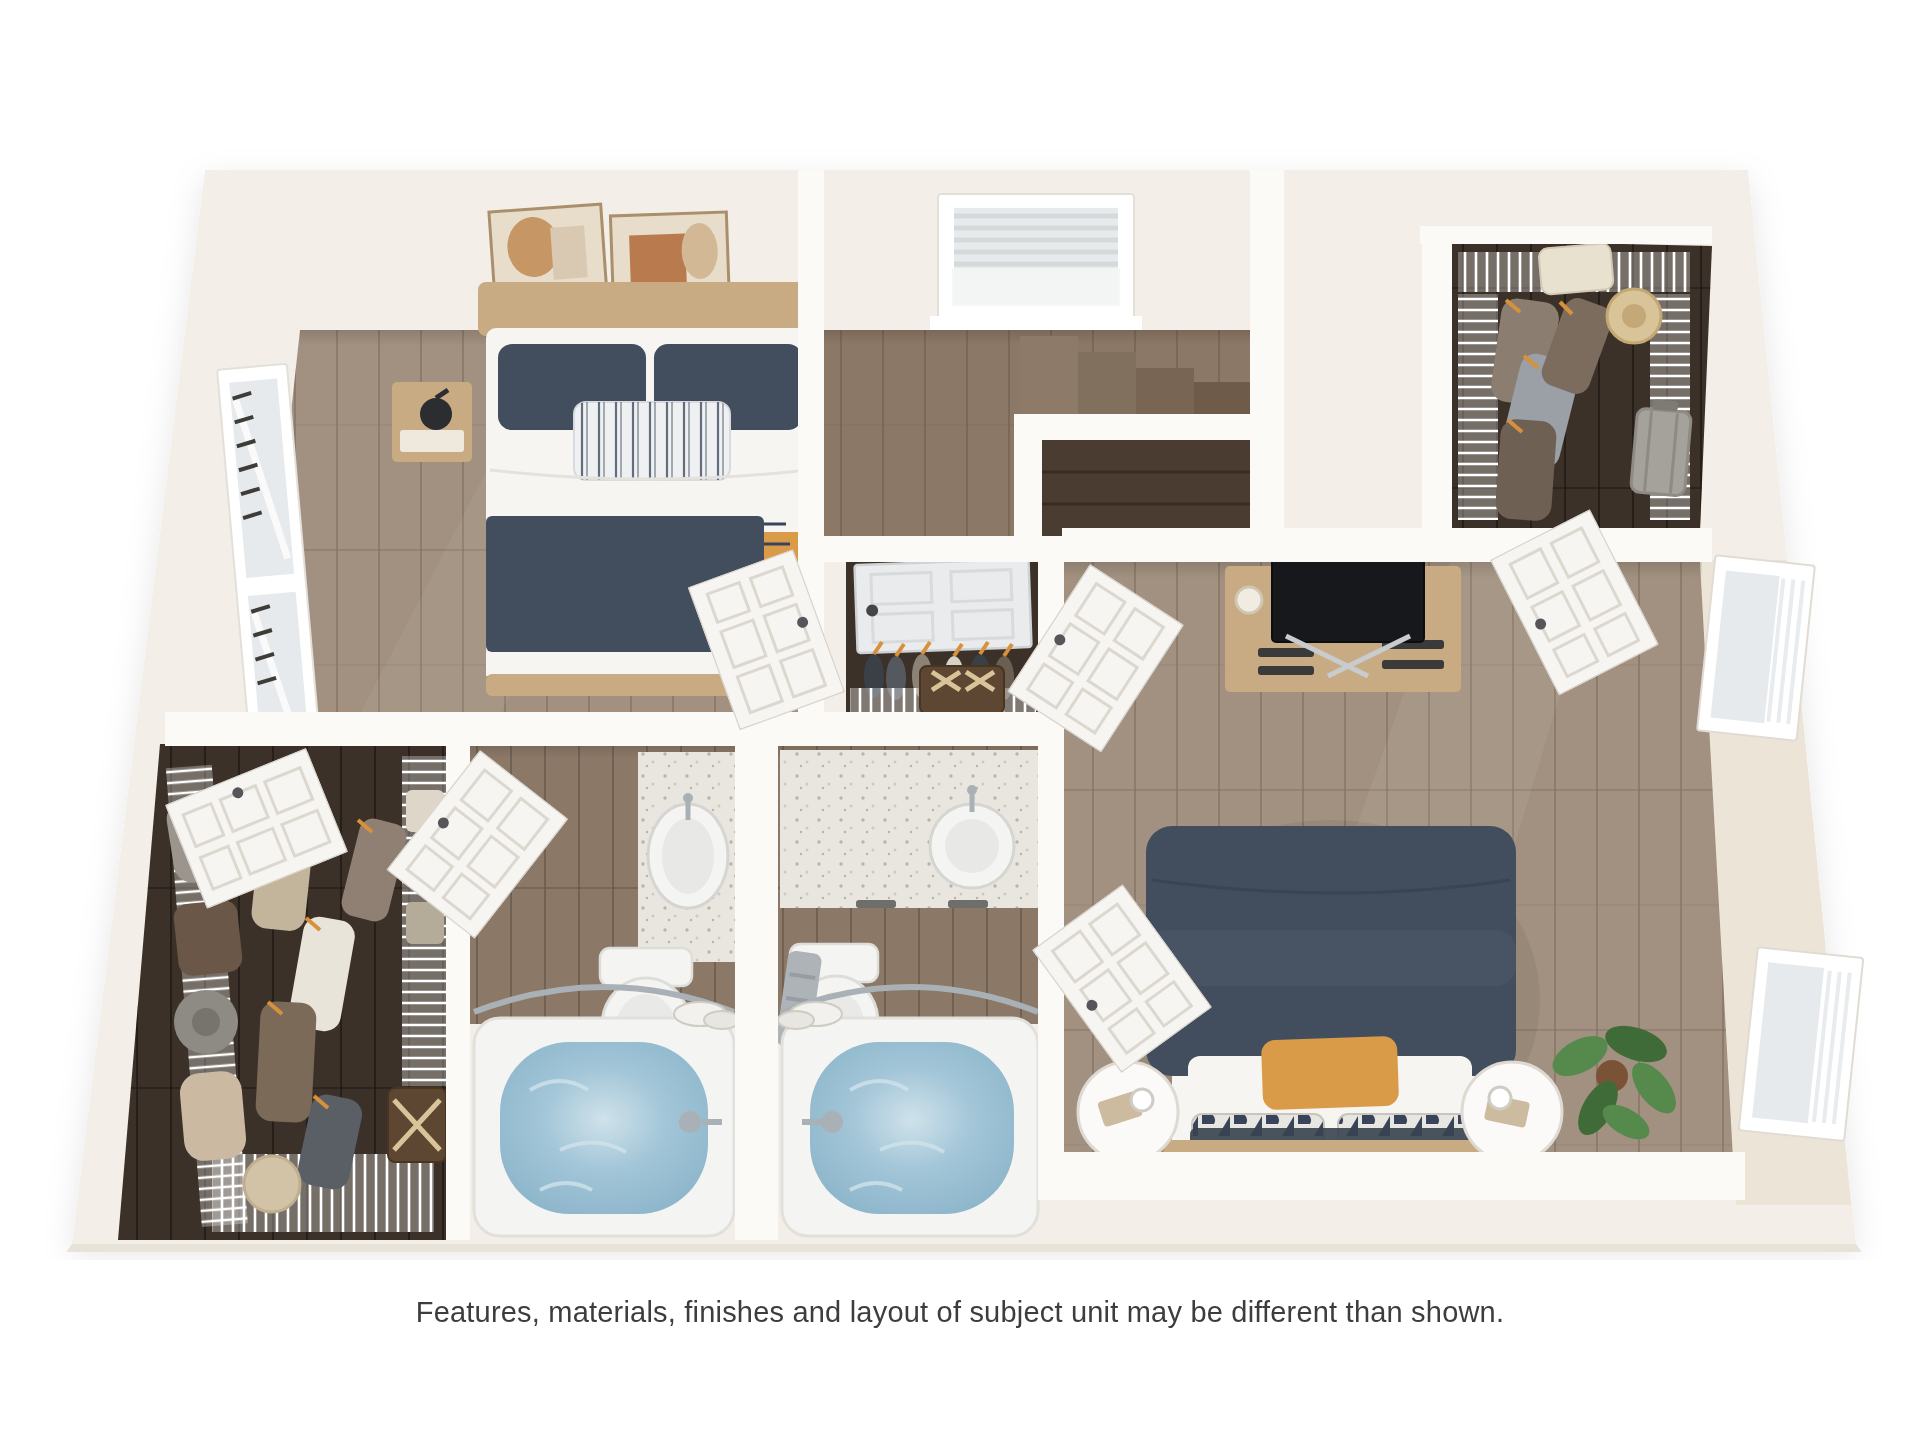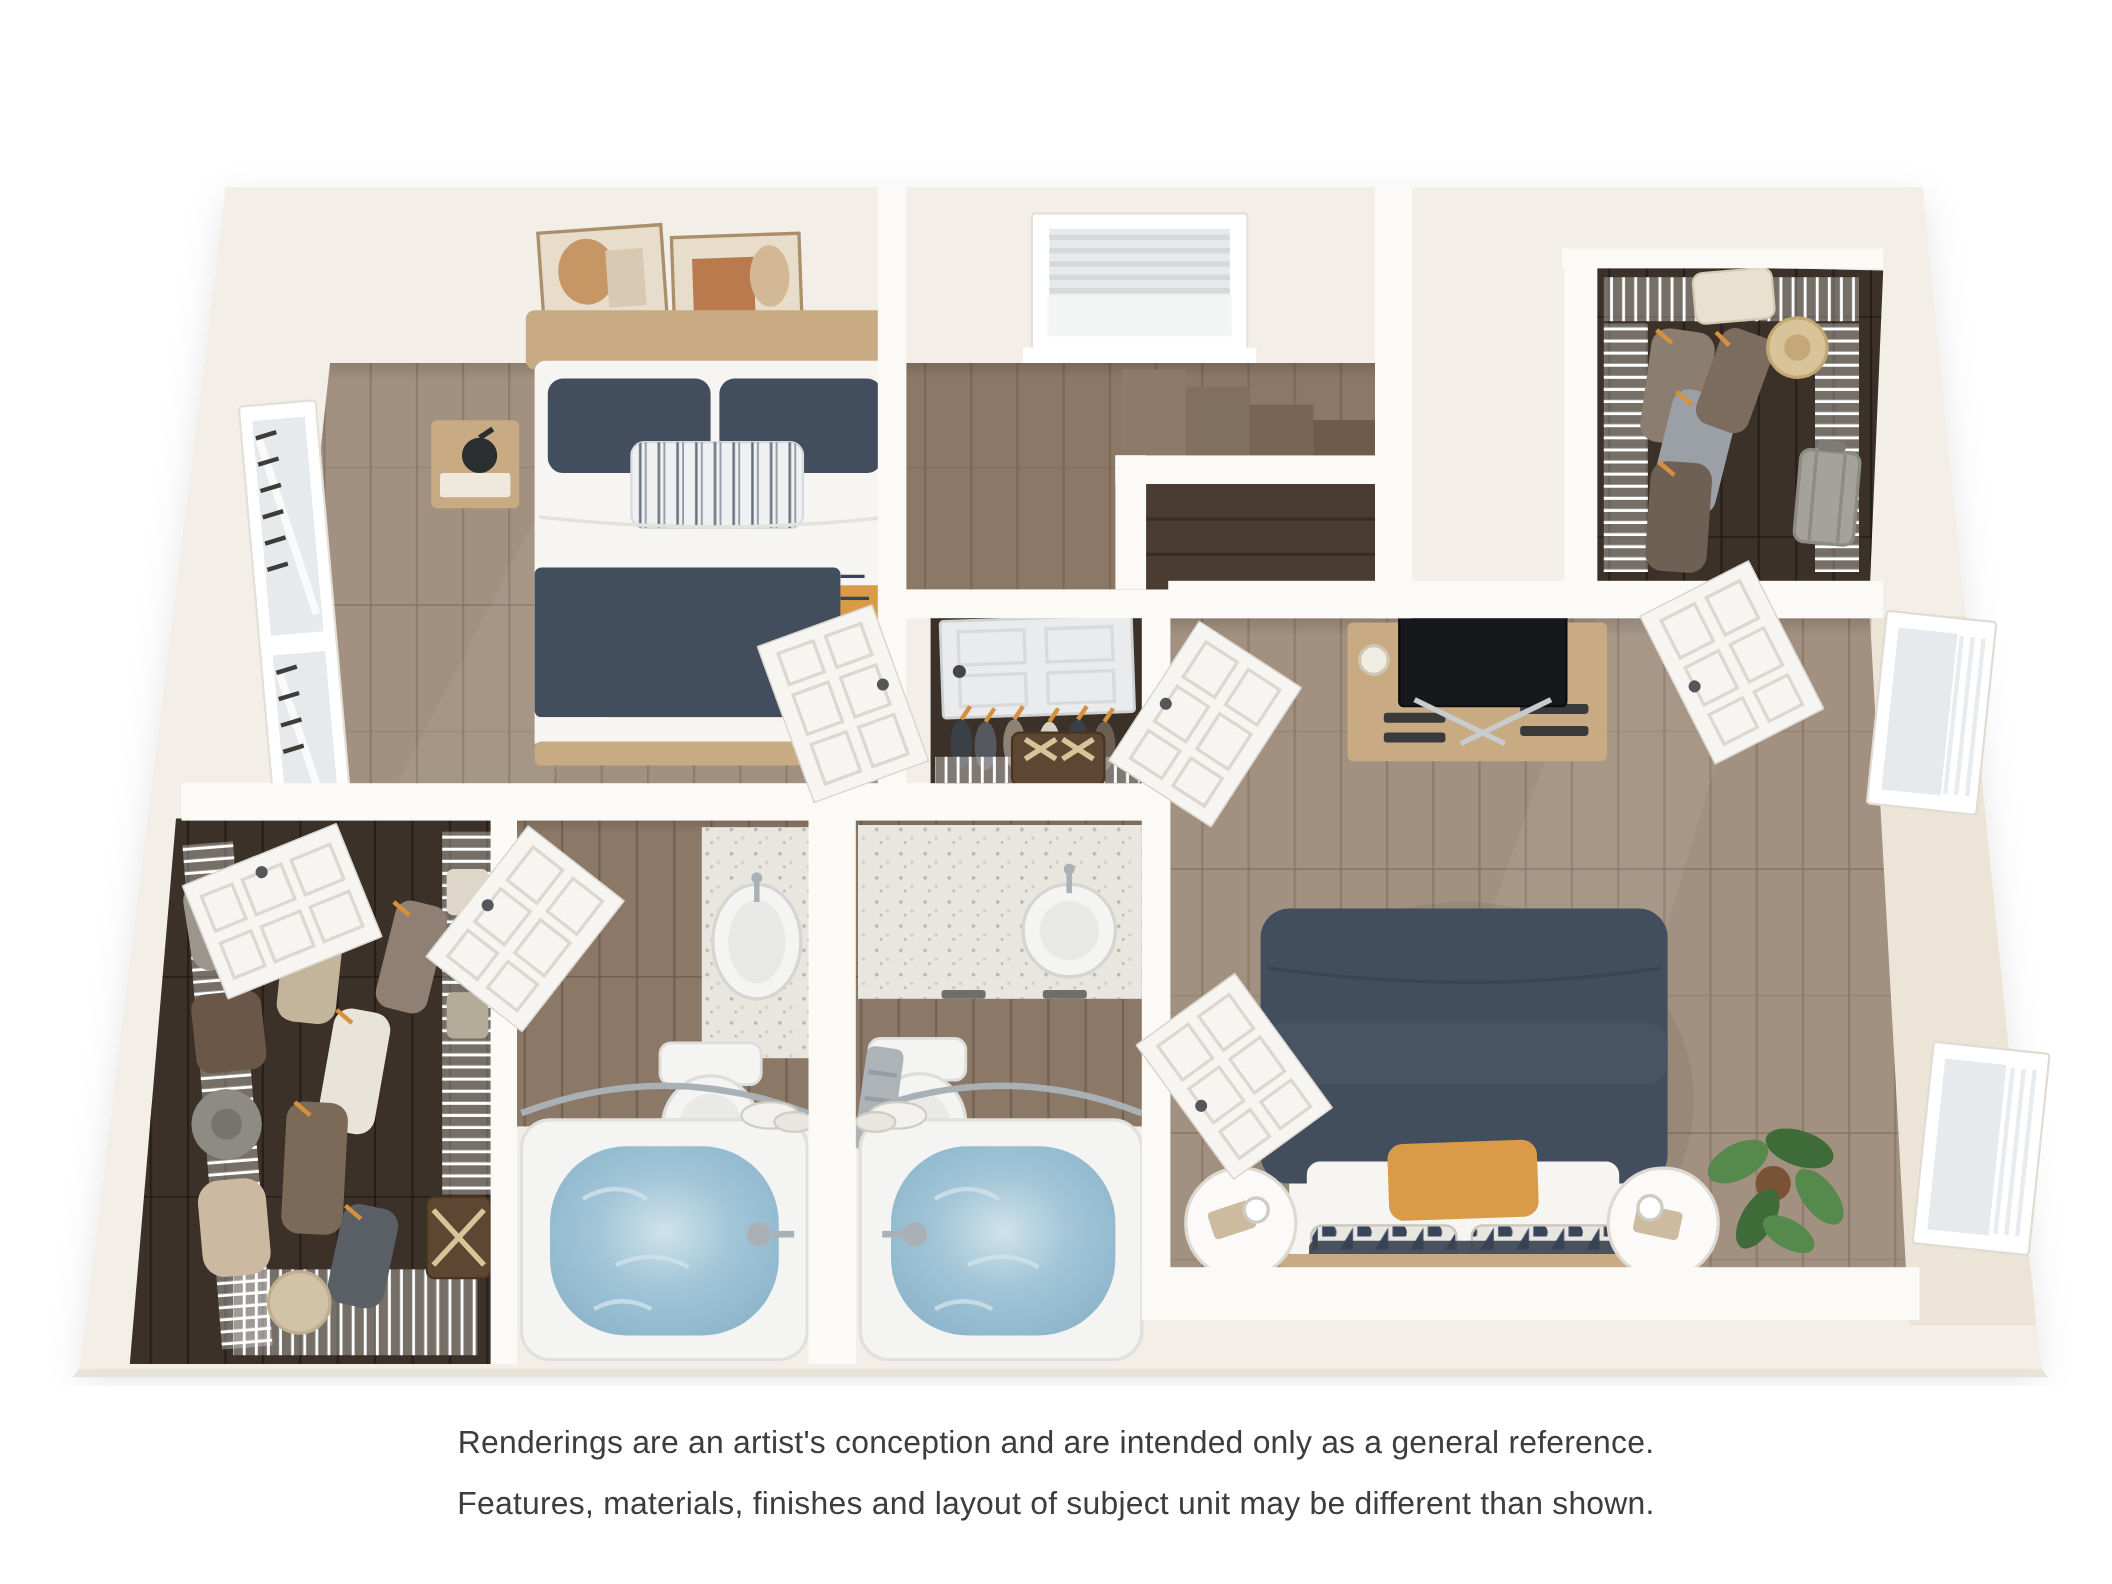--- a/index.html
+++ b/index.html
@@ -501,17 +501,16 @@
     <use href="#doorLeaf" x="0" y="0" transform="translate(845,692) rotate(160)"></use>
     <use href="#doorLeaf" x="0" y="0" transform="translate(1090,564) rotate(33)"></use>
     <use href="#doorLeaf" x="0" y="0" transform="translate(1490,560) rotate(-27)"></use>
     <use href="#doorLeaf" x="0" y="0" transform="translate(480,750) rotate(38)"></use>
     <use href="#doorLeaf" x="0" y="0" transform="translate(1032,950) rotate(-36)"></use>
     <use href="#doorLeaf" x="0" y="0" transform="translate(306,748) rotate(68)"></use>
   </g>
 </svg>
 
 <div class="disclaimer">
-  <p>Renderings are an artist's conception and are intended only as a general reference.</p>
   <p>Features, materials, finishes and layout of subject unit may be different than shown.</p>
 </div>
 
 </div>
 
 </body></html>

